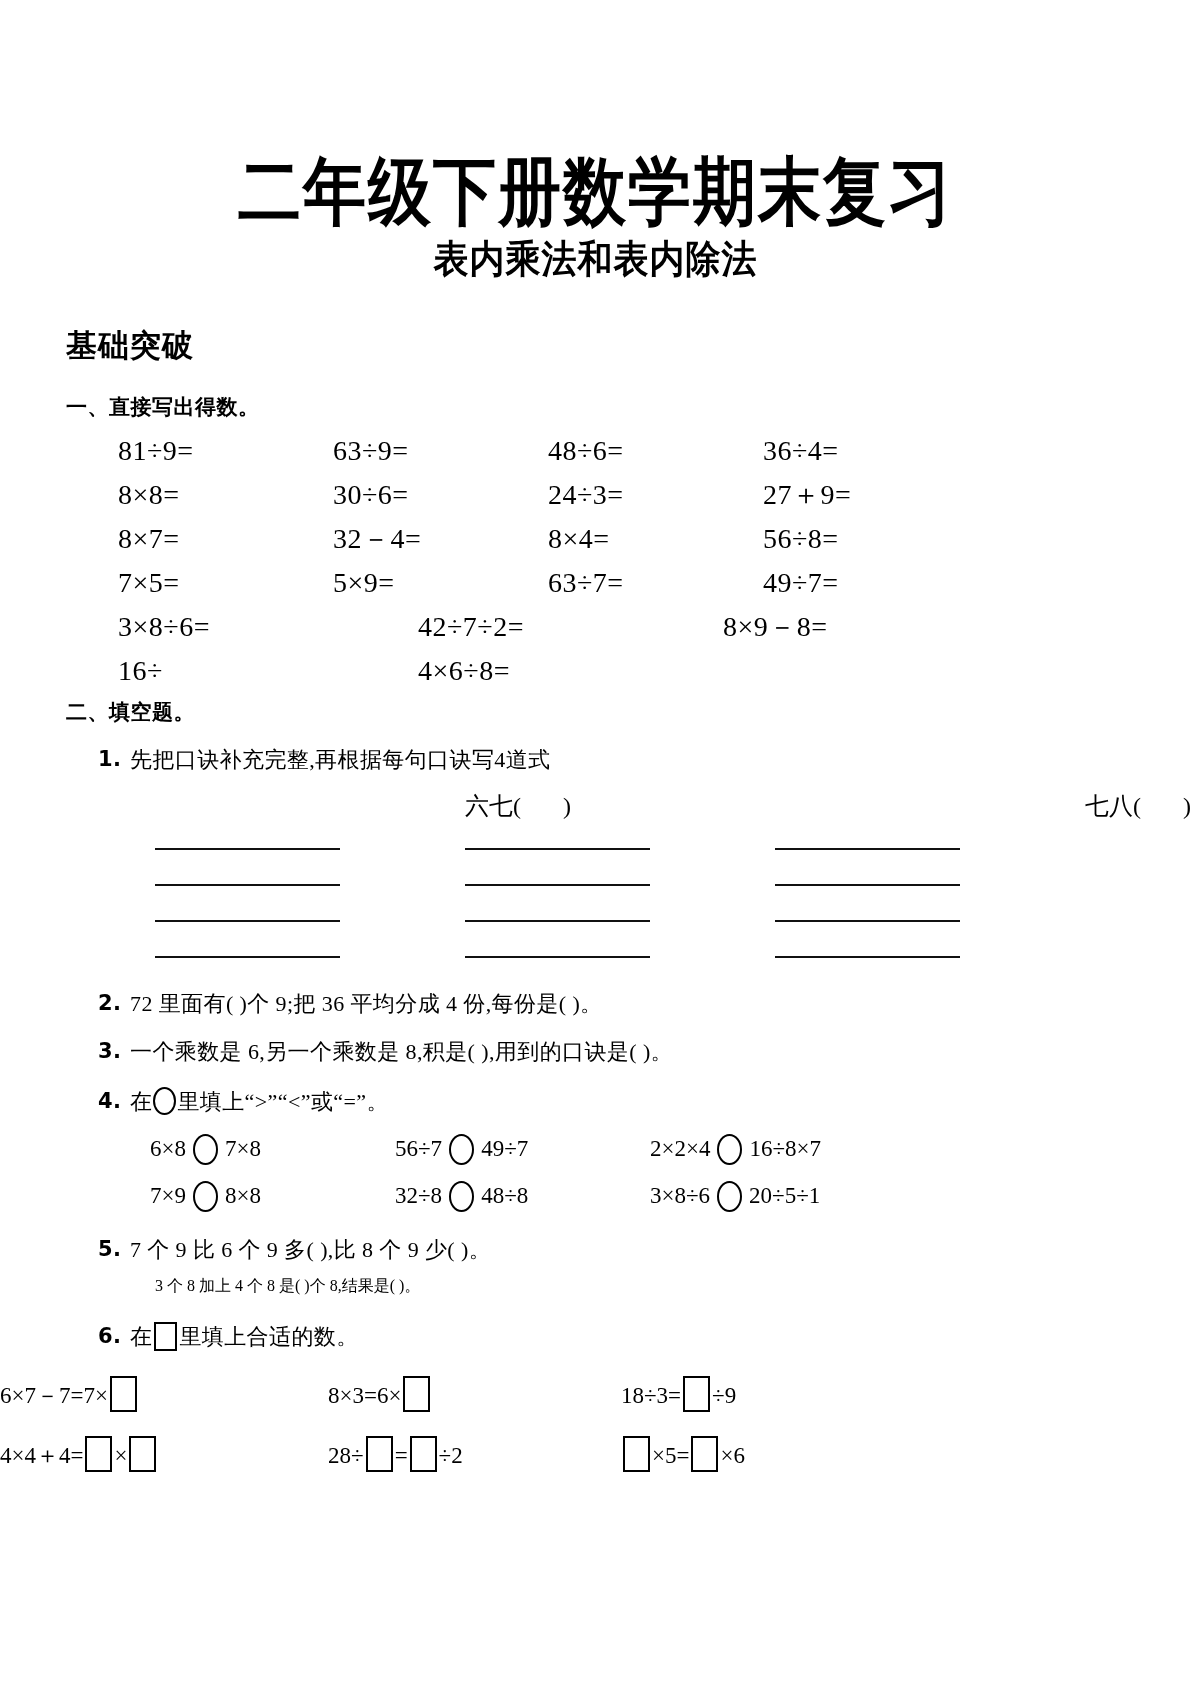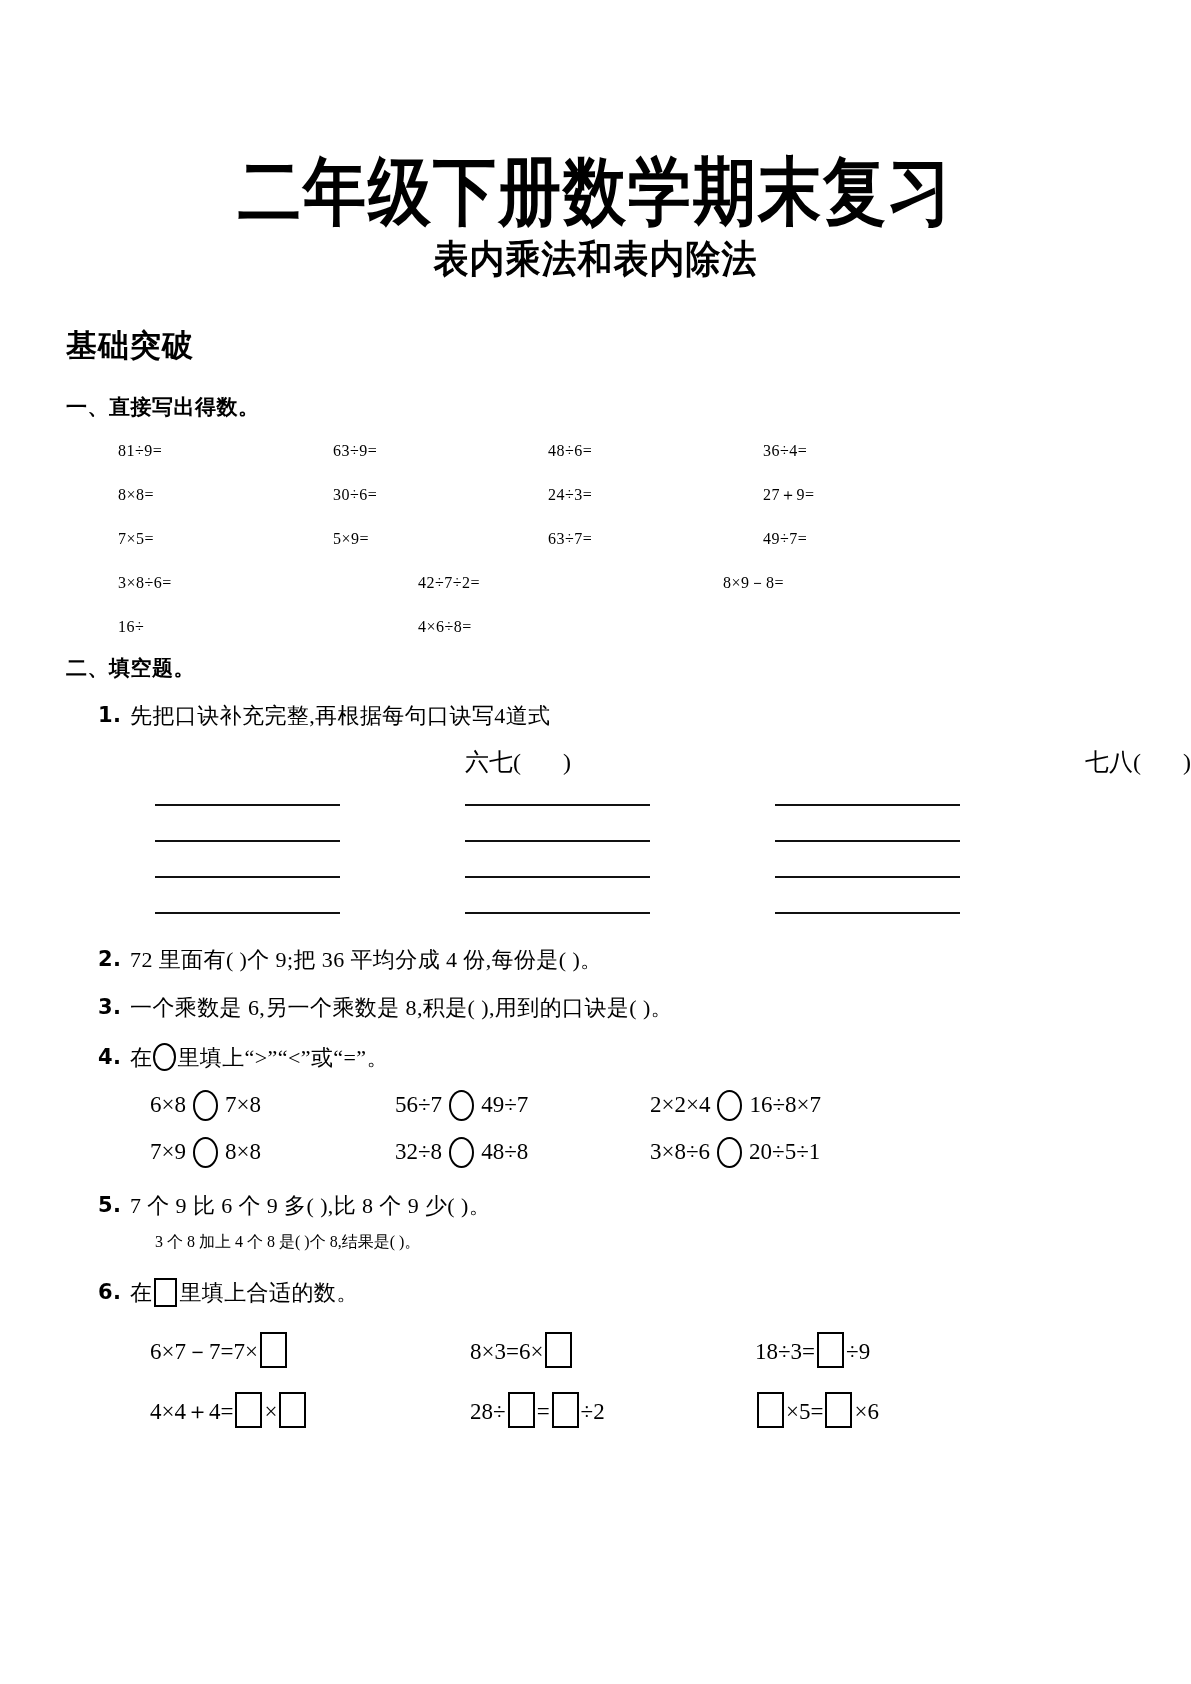--- a/index.html
+++ b/index.html
@@ -68,21 +68,21 @@
   }
   .calc-row {
     display: flex;
     height: 44px;
     align-items: center;
   }
   .calc-row.cols4 .cell { width: 215px; }
   .calc-row.cols3 .cell { width: 305px; }
   .calc-row.cols3 .cell:first-child { width: 300px; }
   .cell {
-    font-size: 16px;
+    font-size: 28px;
     font-family: "Liberation Serif", serif;
     white-space: nowrap;
     letter-spacing: 0.5px;
   }
   .calc-row.cols4 { padding-top: 0; }
   .row-first { margin-top: 8px; }
 
   
   .q {
     position: relative;
@@ -160,23 +160,23 @@
   }
   .box-inline {
     display: inline-block;
     width: 23px; height: 29px;
     border: 2.2px solid #000;
     vertical-align: -7px;
     margin: 0 2px;
   }
   .box-row {
     display: flex;
-    padding-left: 150px;
     margin-top: 24px;
     font-size: 23px;
+    gap: 8px;
   }
   .box-row .bx-cell { white-space: nowrap; }
   .box-row .bx-cell:nth-child(1) { width: 320px; }
   .box-row .bx-cell:nth-child(2) { width: 285px; }
 
   .q-sub { padding-left: 155px; font-size: 16px; margin-top: 10px; white-space: nowrap; }
   .spacer-q { margin-top: 22px; }
 </style>
 </head>
 <body>
@@ -197,20 +197,26 @@
       <span class="cell">48÷6=</span>
       <span class="cell">36÷4=</span>
     </div>
     <div class="calc-row cols4">
       <span class="cell">8×8=</span>
       <span class="cell">30÷6=</span>
       <span class="cell">24÷3=</span>
       <span class="cell">27＋9=</span>
     </div>
     <div class="calc-row cols4">
+      <span class="cell">8×7=</span>
+      <span class="cell">32－4=</span>
+      <span class="cell">8×4=</span>
+      <span class="cell">56÷8=</span>
+    </div>
+    <div class="calc-row cols4">
       <span class="cell">7×5=</span>
       <span class="cell">5×9=</span>
       <span class="cell">63÷7=</span>
       <span class="cell">49÷7=</span>
     </div>
     <div class="calc-row cols3">
       <span class="cell">3×8÷6=</span>
       <span class="cell">42÷7÷2=</span>
       <span class="cell">8×9－8=</span>
     </div>

